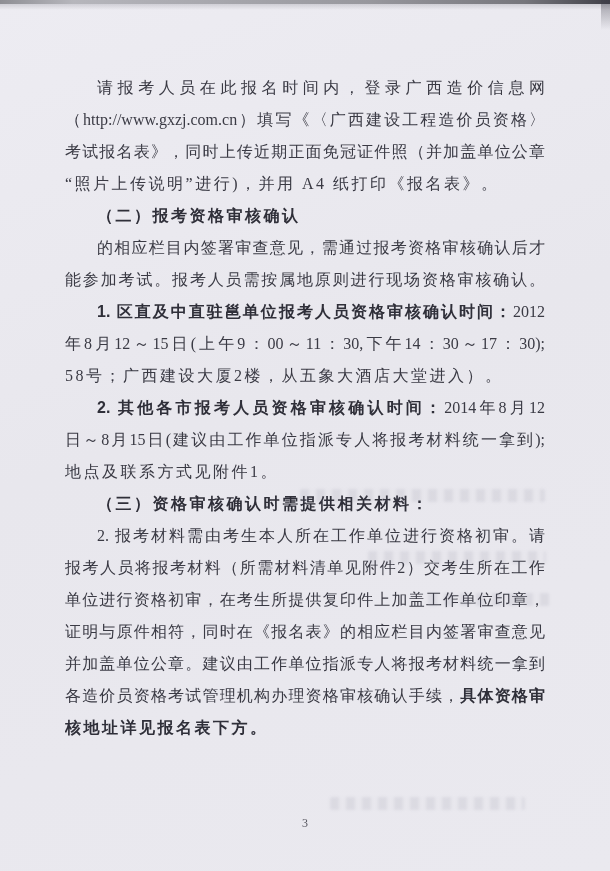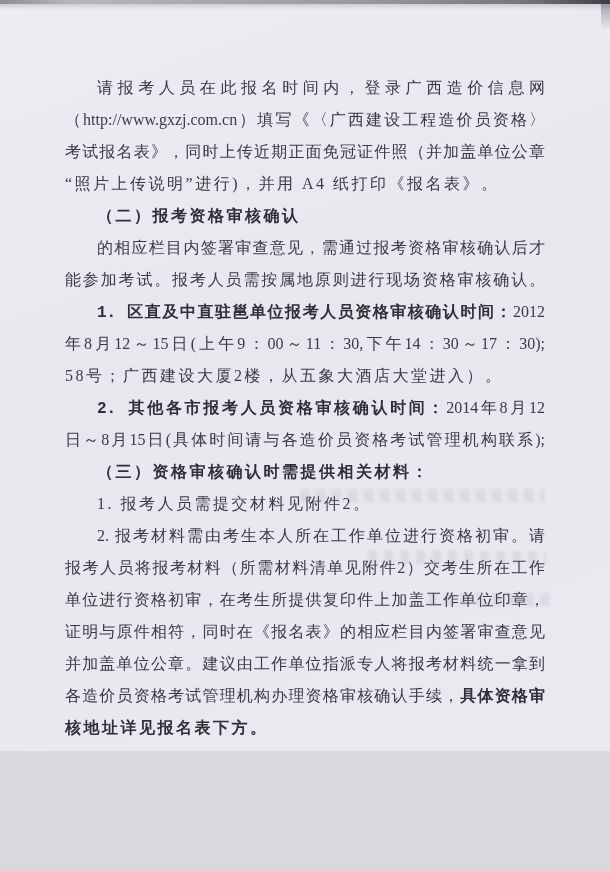--- a/index.html
+++ b/index.html
@@ -1,18 +1,18 @@
 <!DOCTYPE html>
 <html><head>
 <meta charset="utf-8">
 <style>
   html,body{margin:0;padding:0;background:#d8d8de;}
   .page{
     position:relative;
-    width:610px;height:751px;
+    width:610px;height:871px;
     margin:0 auto;
     background:linear-gradient(160deg,#edecf2 0%,#e8e7ed 45%,#eae9ef 100%);
     overflow:hidden;
     font-family:"Liberation Serif","DejaVu Serif",serif;
     color:#3a3a44;
   }
   .edge-top{
     position:absolute;top:0;left:0;width:100%;height:4px;
     background:linear-gradient(90deg,#8e8e94 0%,#b6b6bc 12%,#a4a4aa 40%,#98989e 60%,#76767c 86%,#3f3f47 100%);
   }
@@ -28,21 +28,21 @@
     position:absolute;left:65px;top:72px;width:480px;
   }
   .ln{
     height:32px;line-height:32px;font-size:16px;
     text-align:justify;text-align-last:justify;
     overflow:hidden;white-space:nowrap;
   }
   .last{text-align-last:left;letter-spacing:2.5px;}
   .ind{text-indent:2em;}
   .b{
-    font-family:Liberation Mono, monospace;
+    font-family:Liberation Sans, sans-serif;
     font-weight:bold;color:#2f2f39;
   }
   .heading{
     font-family:Liberation Sans, sans-serif;
     font-weight:bold;color:#2f2f39;
     text-align-last:left;letter-spacing:2.5px;
   }
   .pagenum{
     position:absolute;top:816px;left:0;width:610px;
     text-align:center;font-size:12px;color:#55555e;
@@ -76,25 +76,25 @@
     <div class="ln heading ind">（二）报考资格审核确认</div>
 
     <div class="ln ind">的相应栏目内签署审查意见，需通过报考资格审核确认后才</div>
     <div class="ln">能参加考试。报考人员需按属地原则进行现场资格审核确认。</div>
 
     <div class="ln ind"><span class="b">1. 区直及中直驻邕单位报考人员资格审核确认时间：</span><span>2012</span></div>
     <div class="ln">年8月12～15日(上午9：00～11：30,下午14：30～17：30);</div>
     <div class="ln last">58号；广西建设大厦2楼，从五象大酒店大堂进入）。</div>
 
     <div class="ln ind"><span class="b">2. 其他各市报考人员资格审核确认时间：</span><span>2014年8月12</span></div>
-    <div class="ln">日～8月15日(具体时间请与各造价员资格考试管理机构联系);</div>
+    <div class="ln">日～8月15日(建议由工作单位指派专人将报考材料统一拿到);</div>
+    <div class="ln last">地点及联系方式见附件1。</div>
 
     <div class="ln heading ind">（三）资格审核确认时需提供相关材料：</div>
 
-    <div class="ln last ind">1. 报考人员需提交材料见附件2。</div>
 
     <div class="ln ind">2. 报考材料需由考生本人所在工作单位进行资格初审。请</div>
     <div class="ln">报考人员将报考材料（所需材料清单见附件2）交考生所在工作</div>
     <div class="ln">单位进行资格初审，在考生所提供复印件上加盖工作单位印章，</div>
     <div class="ln">证明与原件相符，同时在《报名表》的相应栏目内签署审查意见</div>
     <div class="ln">并加盖单位公章。建议由工作单位指派专人将报考材料统一拿到</div>
     <div class="ln"><span>各造价员资格考试管理机构办理资格审核确认手续，</span><span class="b">具体资格审</span></div>
     <div class="ln last"><span class="b">核地址详见报名表下方。</span></div>
   </div>
 

